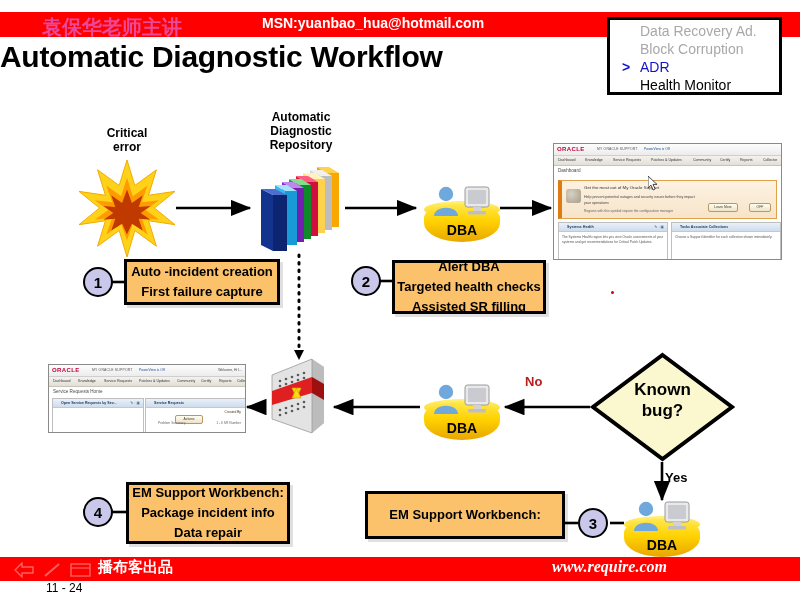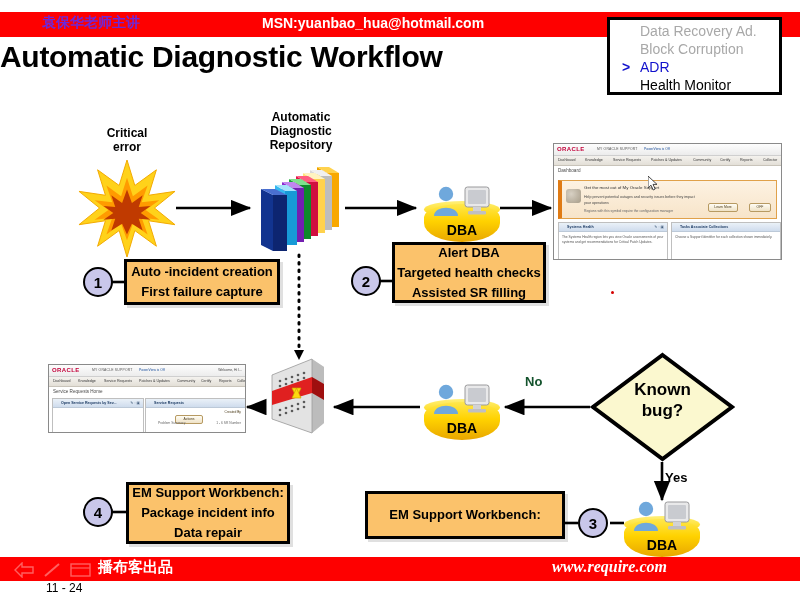--- a/index.html
+++ b/index.html
@@ -12,21 +12,21 @@
   }
   .stage{position:absolute;left:0;top:0;width:800px;height:600px;}
 
   
   #header-bar{
     position:absolute;left:0;top:12px;width:800px;height:25px;
     background:#fe0000;
   }
   #header-presenter{
     position:absolute;left:42px;top:14px;
-    font-size:14px;font-weight:bold;color:#6d28d9;
+    font-size:20px;font-weight:bold;color:#ec4899;
     letter-spacing:0px;white-space:nowrap;
   }
   #header-msn{
     position:absolute;left:262px;top:15px;
     font-size:14px;font-weight:bold;color:#ffffff;white-space:nowrap;
   }
 
   
   #slide-title{
     position:absolute;left:0px;top:40px;width:620px;
@@ -184,21 +184,21 @@
     height:8px;background:linear-gradient(180deg,#eaf1f8,#cfdced);
     border-bottom:1px solid #bcc9d8;position:relative;
   }
   .shot-portlet-hd b{
     position:absolute;left:8px;top:1.5px;font-size:3.6px;color:#1b3a63;font-weight:bold;
   }
   .shot-portlet-hd .pin{position:absolute;right:3px;top:1.5px;font-size:3.6px;color:#45607f;}
   .shot-portlet-body{padding:3px;font-size:3.3px;color:#555;line-height:4.6px;}
 
   
-  #label-no{position:absolute;left:525px;top:374px;font-size:13px;font-weight:bold;color:#14532d;}
+  #label-no{position:absolute;left:525px;top:374px;font-size:13px;font-weight:bold;color:#b91c1c;}
   #label-yes{position:absolute;left:665px;top:470px;font-size:13px;font-weight:bold;color:#000;}
   #red-dot{position:absolute;left:611px;top:291px;width:3px;height:3px;background:#d40000;border-radius:50%;}
 
   
   #footer-bar{
     position:absolute;left:0;top:557px;width:800px;height:24px;background:#fe0000;
   }
   #footer-brand{
     position:absolute;left:98px;top:558px;font-size:15px;font-weight:bold;color:#ffffff;white-space:nowrap;
   }
@@ -346,21 +346,21 @@
     <svg class="dba-monitor" viewBox="0 0 30 32">
       <rect x="3" y="1" width="24" height="20" rx="2.5" fill="#e9e9ea" stroke="#9a9a9c" stroke-width="1"></rect>
       <rect x="6" y="4" width="18" height="14" rx="1" fill="#c9cbd0"></rect>
       <rect x="11" y="21" width="8" height="4" fill="#d2d2d4"></rect>
       <rect x="6" y="25" width="18" height="3.5" rx="1.2" fill="#bfbfc2"></rect>
     </svg>
     <div class="dba-text">DBA</div>
   </div>
 
   <div class="step-circle" style="left:351px;top:266px;">2</div>
-  <div class="callout" style="left:392px;top:242px;width:154px;height:61px;">
+  <div class="callout" style="left:392px;top:260px;width:154px;height:54px;">
     <span>Alert DBA</span>
     <span>Targeted health checks</span>
     <span>Assisted SR filling</span>
   </div>
 
   <div class="shot" style="left:553px;top:143px;width:229px;height:117px;">
     <div class="shot-oracle-bar">
       <span class="shot-oracle-logo">ORACLE</span>
       <span class="shot-oracle-sub">MY ORACLE SUPPORT</span>
       <span class="shot-pv">PowerView is Off</span>

